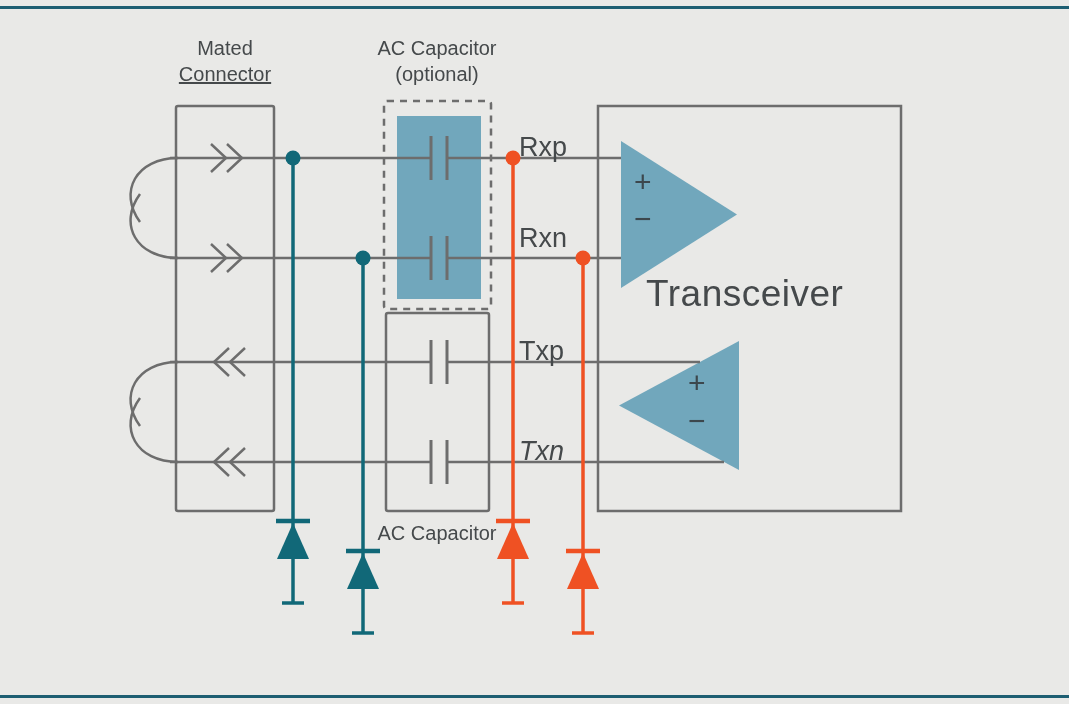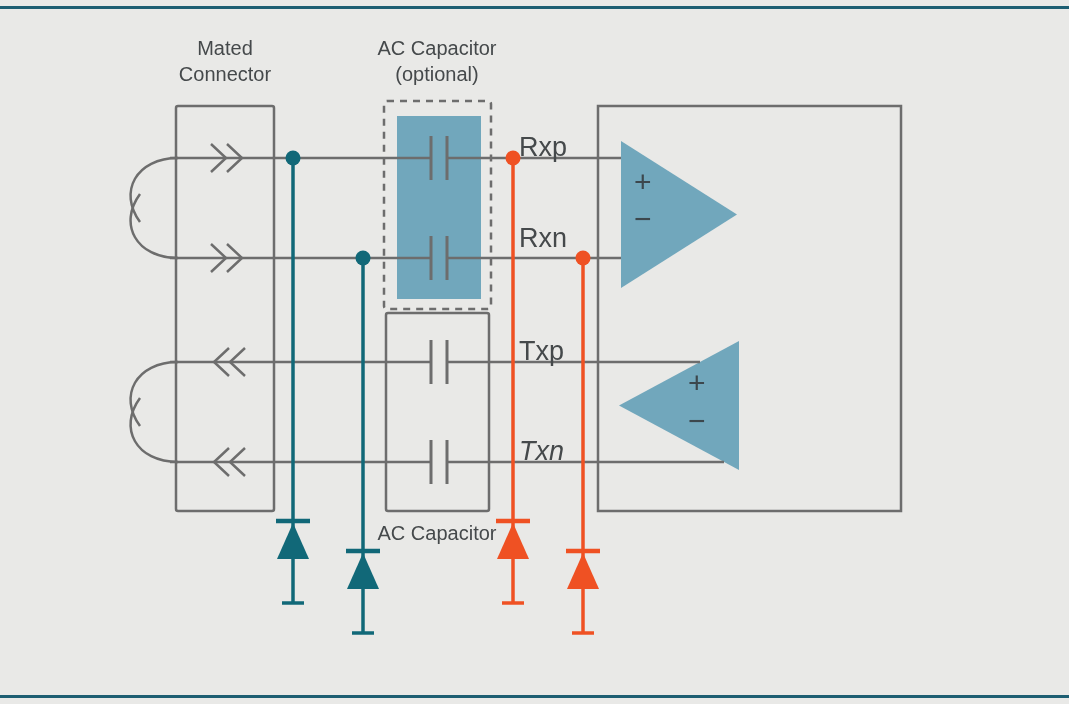--- a/index.html
+++ b/index.html
@@ -112,32 +112,33 @@
     <line class="orange-s bar" x1="566" y1="551" x2="600" y2="551"></line>
     <polygon class="orange-f" points="583,553 567,589 599,589"></polygon>
 
     <circle class="teal-f" cx="293" cy="158" r="7.5"></circle>
     <circle class="teal-f" cx="363" cy="258" r="7.5"></circle>
     <circle class="orange-f" cx="513" cy="158" r="7.5"></circle>
     <circle class="orange-f" cx="583" cy="258" r="7.5"></circle>
   </svg>
 
   <div class="lbl small-lbl center" style="left:155px; top:36px; width:140px;">Mated</div>
-  <div class="lbl small-lbl center" style="left:155px; top:62px; width:140px;">Connector</div>
+  <div class="lbl small-lbl center" style="left:155px; top:62px; width:140px;text-decoration:underline;">Connector</div>
 
   <div class="lbl small-lbl center" style="left:357px; top:36px; width:160px;">AC Capacitor</div>
   <div class="lbl small-lbl center" style="left:357px; top:62px; width:160px;">(optional)</div>
 
   <div class="lbl small-lbl center" style="left:357px; top:521px; width:160px;">AC Capacitor</div>
 
   <div class="lbl sig-lbl" style="left:519px; top:119px;">Rxp</div>
   <div class="lbl sig-lbl" style="left:519px; top:210px;">Rxn</div>
   <div class="lbl sig-lbl" style="left:519px; top:323px;">Txp</div>
   <div class="lbl sig-lbl" style="left:519px; top:423px;font-style:italic;">Txn</div>
 
+  <div class="lbl big-lbl" style="left:646px; top:271px;">Transceiver</div>
 
   <div class="lbl pm-lbl" style="left:634px; top:163px;">+</div>
   <div class="lbl pm-lbl" style="left:634px; top:200px;">−</div>
 
   <div class="lbl pm-lbl" style="left:688px; top:364px;">+</div>
   <div class="lbl pm-lbl" style="left:688px; top:402px;">−</div>
 
 </div>
 
 </body></html>

